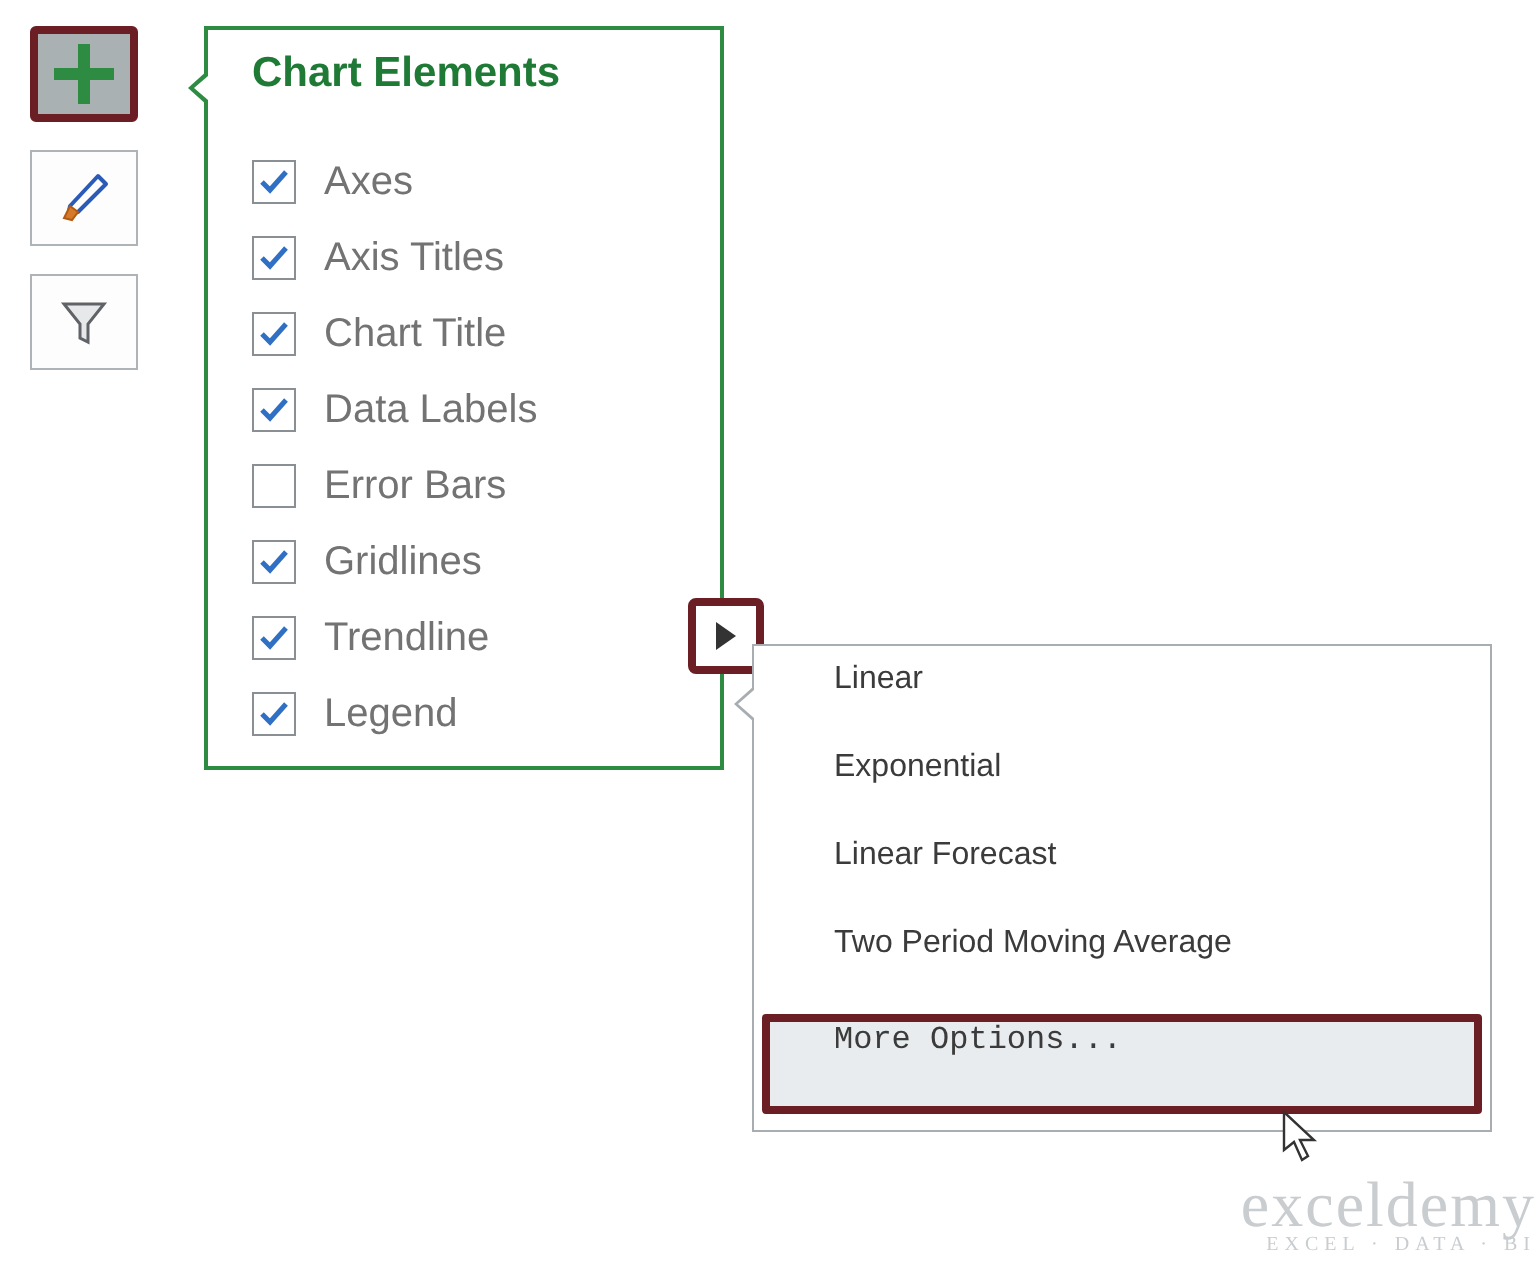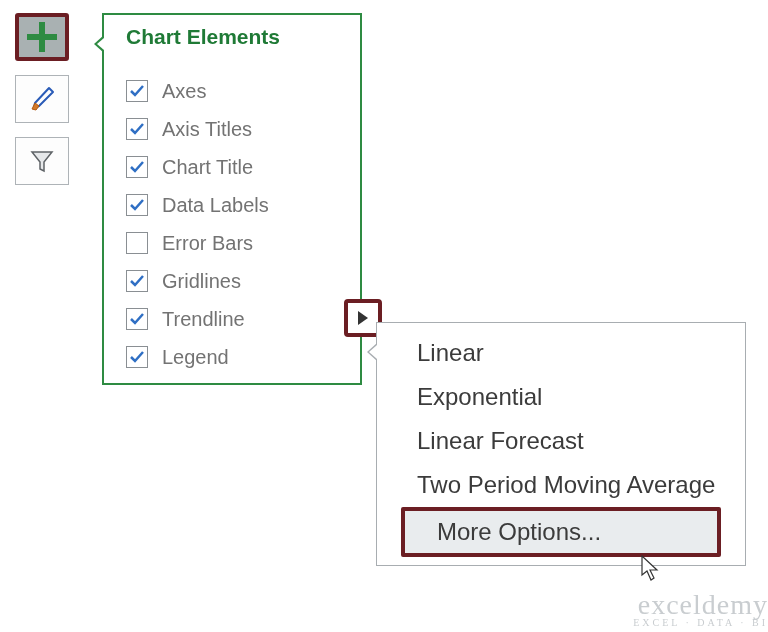--- a/index.html
+++ b/index.html
@@ -135,49 +135,49 @@
     content: "";
     position: absolute;
     left: 2px; top: -7px;
     border-top: 7px solid transparent;
     border-bottom: 7px solid transparent;
     border-right: 8px solid #fff;
   }
   .sm-item {
     height: 44px;
     display: flex;
-    align-items: center;
     padding: 0 22px 0 40px;
-    font-size: 24px;
+    font-size: 16px;
     color: #3b3b3b;
     box-sizing: border-box;
   }
   .sm-item.hover {
     background: #e9ecee;
     border: 4px solid #6b1e23;
     border-radius: 2px;
-    margin: 0 24px;
+    margin: 0 4px;
     padding-left: 32px;
     height: 50px;
+    font-family: Liberation Mono, monospace;
   }
   .cursor {
     position: absolute;
     left: 640px;
     top: 555px;
     width: 22px; height: 28px;
     pointer-events: none;
   }
   .watermark {
     position: absolute;
     right: 0px; bottom: 4px;
     text-align: right;
     color: #c9cdd0;
     font-family: Georgia, serif;
   }
-  .watermark .big { font-size: 28px; letter-spacing: 1px; }
+  .watermark .big { font-size: 32px; letter-spacing: 1px; }
   .watermark .small { font-size: 10px; letter-spacing: 3px; margin-top: -4px; }
 </style>
 </head>
 <body>
 
 <div class="toolbar">
   <div class="tool-btn selected">
     <div class="plus-wrap">
       <div class="plus-h"></div>
         <div class="plus-v"></div>

